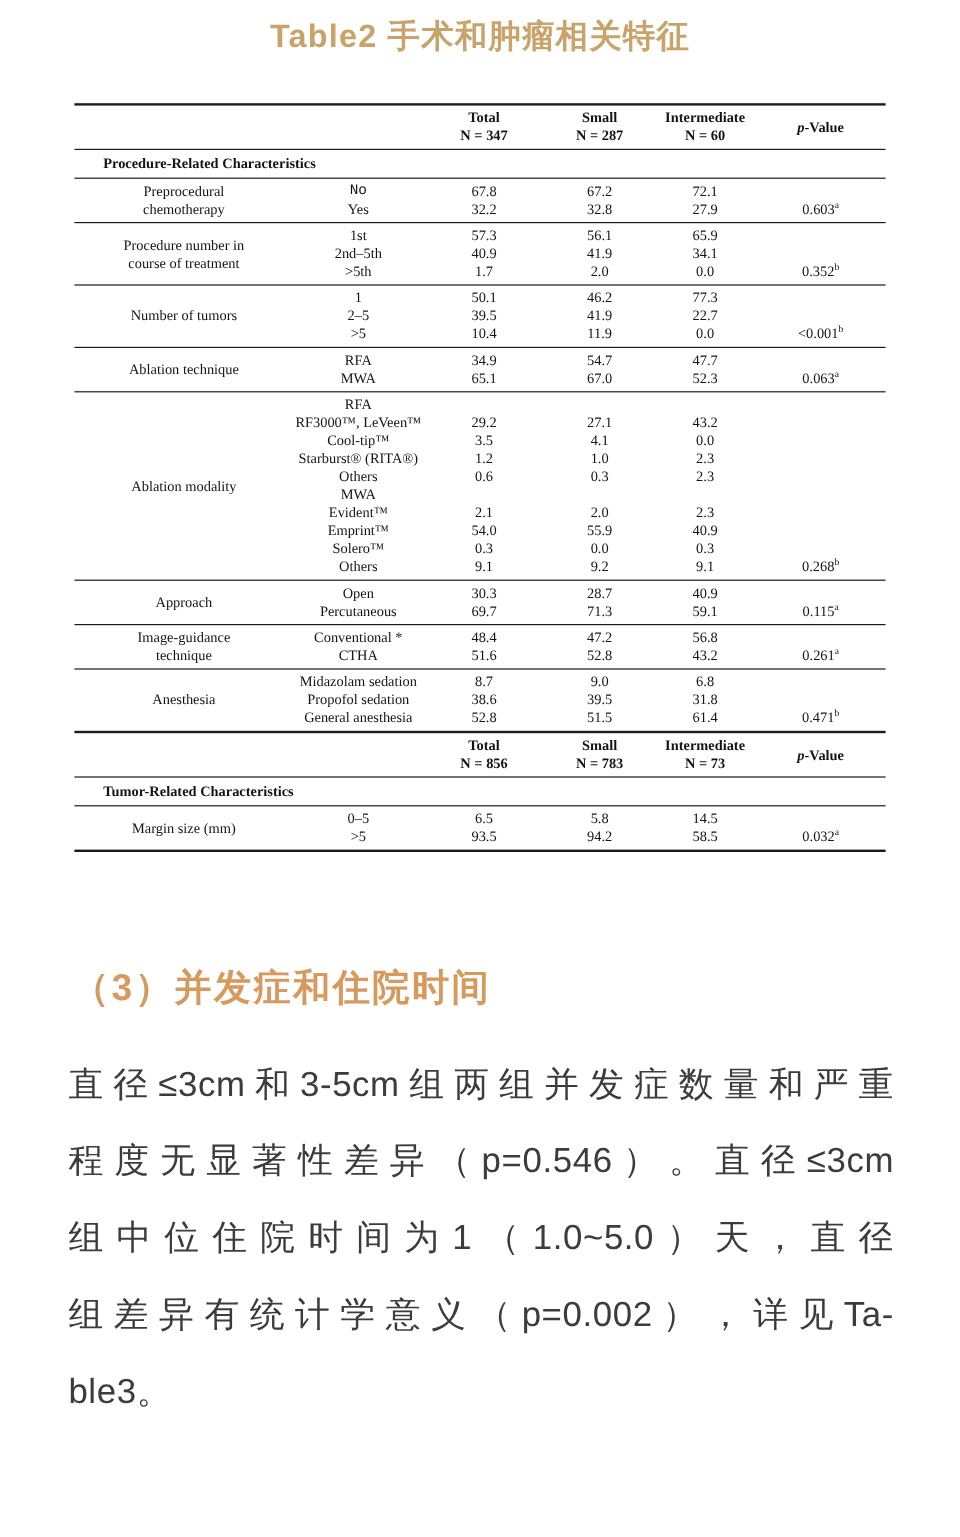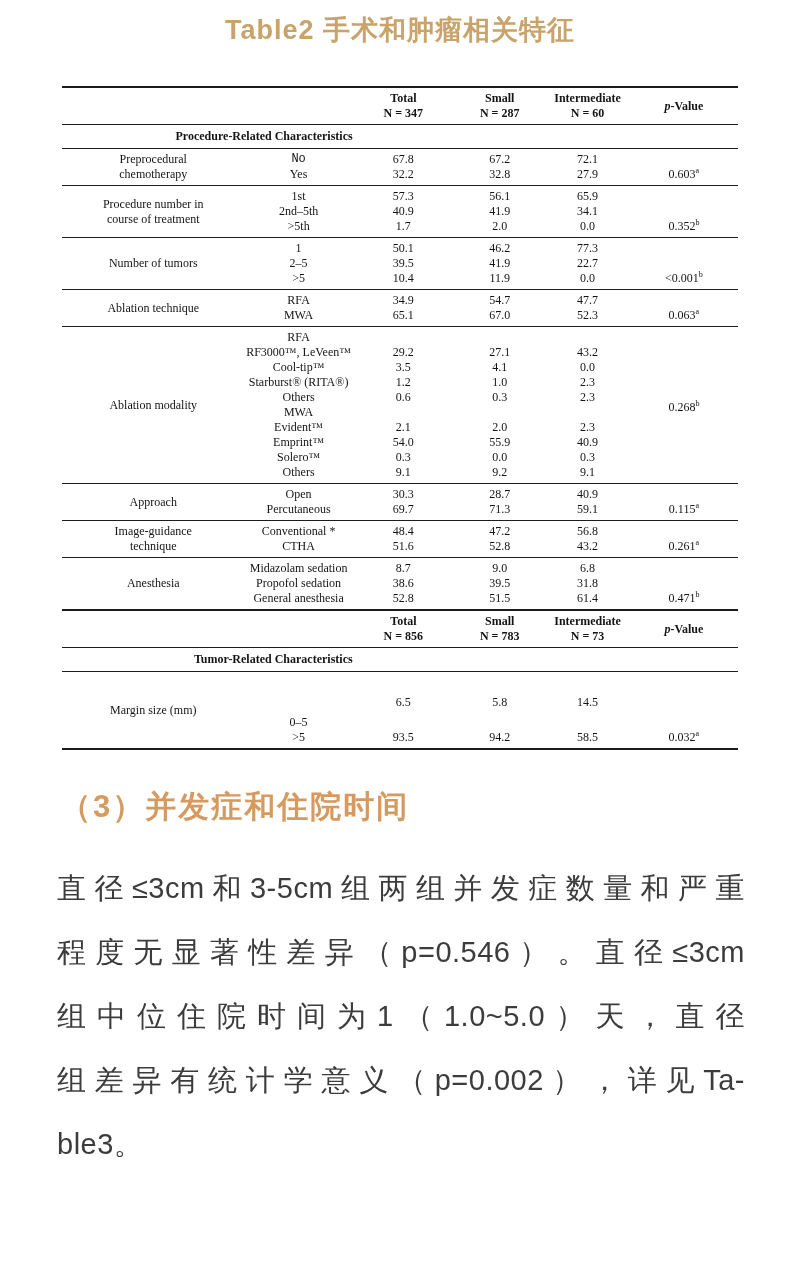--- a/index.html
+++ b/index.html
@@ -32,42 +32,42 @@
     grid-row:1;
     display:flex; align-items:center; justify-content:center;
     text-align:center; font-weight:bold; white-space:pre-line;
     min-height:30px;
   }
   .pit { font-style:italic; }
   .section-label {
     font-weight:bold;
     width:43%; box-sizing:border-box;
     padding:1px 0 1px 24px;
-    text-align:right;
+    text-align:left;
   }
   .label-cell {
     grid-column:1;
     display:flex; align-items:center; justify-content:center;
     text-align:center; white-space:pre-line;
   }
   .vcell {
     display:flex; align-items:center; justify-content:center;
     text-align:center; white-space:pre-line;
   }
   .subcell { white-space:nowrap; }
   .pcell {
     grid-column:6;
     display:flex; align-items:flex-end; justify-content:center;
   }
   .pcell.center { align-items:center; }
   .pwrap { white-space:nowrap; }
   .pwrap sup { font-size:8px; }
   
   .heading3 {
-    margin:36px 0 0 60px;
+    margin:92px 0 0 60px;
     font-size:31px; font-weight:bold;
     color:#d6995e;
     letter-spacing:2px;
   }
   .para {
     margin:28px 55px 0 57px;
     font-size:29px; color:#3c3c3c;
     line-height:64px; letter-spacing:0.5px;
   }
   .para .jline { text-align:justify; text-align-last:justify; }
@@ -191,21 +191,21 @@
       <div class="vcell" style="grid-area: 8 / 4;">55.9</div>
       <div class="vcell" style="grid-area: 8 / 5;">40.9</div>
       <div class="vcell subcell" style="grid-area: 9 / 2;">Solero™</div>
       <div class="vcell" style="grid-area: 9 / 3;">0.3</div>
       <div class="vcell" style="grid-area: 9 / 4;">0.0</div>
       <div class="vcell" style="grid-area: 9 / 5;">0.3</div>
       <div class="vcell subcell" style="grid-area: 10 / 2;">Others</div>
       <div class="vcell" style="grid-area: 10 / 3;">9.1</div>
       <div class="vcell" style="grid-area: 10 / 4;">9.2</div>
       <div class="vcell" style="grid-area: 10 / 5;">9.1</div>
-      <div class="pcell" style="grid-row: 1 / span 10; align-items: center;">
+      <div class="pcell" style="grid-row: 1 / span 10;">
         <span class="pwrap"><span>0.268</span><sup>b</sup></span>
       </div>
     </div>
     <div class="band band-data grid">
       <div class="label-cell" style="grid-row: 1 / span 2;">Approach</div>
       <div class="vcell subcell" style="grid-area: 1 / 2;">Open</div>
       <div class="vcell" style="grid-area: 1 / 3;">30.3</div>
       <div class="vcell" style="grid-area: 1 / 4;">28.7</div>
       <div class="vcell" style="grid-area: 1 / 5;">40.9</div>
       <div class="vcell subcell" style="grid-area: 2 / 2;">Percutaneous</div>
@@ -256,21 +256,21 @@
 N = 783</div>
       <div class="hcell" style="grid-column: 5;">Intermediate
 N = 73</div>
       <div class="hcell" style="grid-column: 6;"><span class="pit">p</span><span>-Value</span></div>
     </div>
     <div class="band band-section">
       <div class="section-label">Tumor-Related Characteristics</div>
     </div>
     <div class="band band-data grid">
       <div class="label-cell" style="grid-row: 1 / span 2;">Margin size (mm)</div>
-      <div class="vcell subcell" style="grid-area: 1 / 2; margin-top: 40px;">0–5</div>
+      <div class="vcell subcell" style="grid-area: 1 / 2;">0–5</div>
       <div class="vcell" style="grid-area: 1 / 3;">6.5</div>
       <div class="vcell" style="grid-area: 1 / 4;">5.8</div>
       <div class="vcell" style="grid-area: 1 / 5;">14.5</div>
       <div class="vcell subcell" style="grid-area: 2 / 2;">&gt;5</div>
       <div class="vcell" style="grid-area: 2 / 3;">93.5</div>
       <div class="vcell" style="grid-area: 2 / 4;">94.2</div>
       <div class="vcell" style="grid-area: 2 / 5;">58.5</div>
       <div class="pcell" style="grid-row: 1 / span 2;">
         <span class="pwrap"><span>0.032</span><sup>a</sup></span>
       </div>

